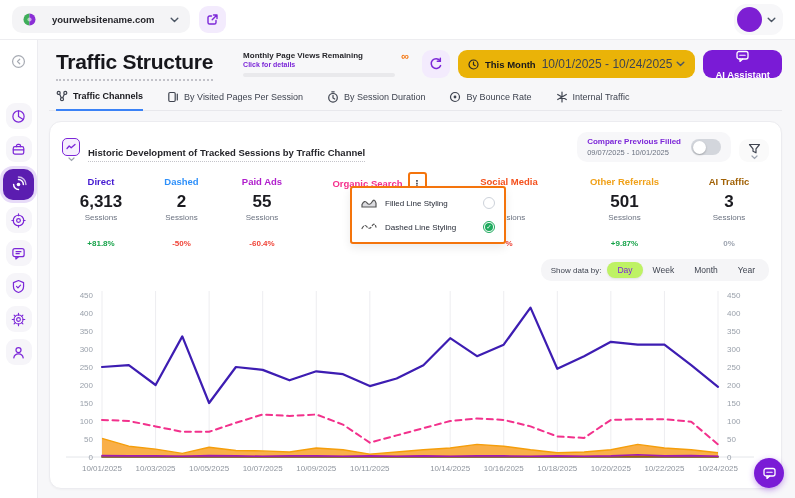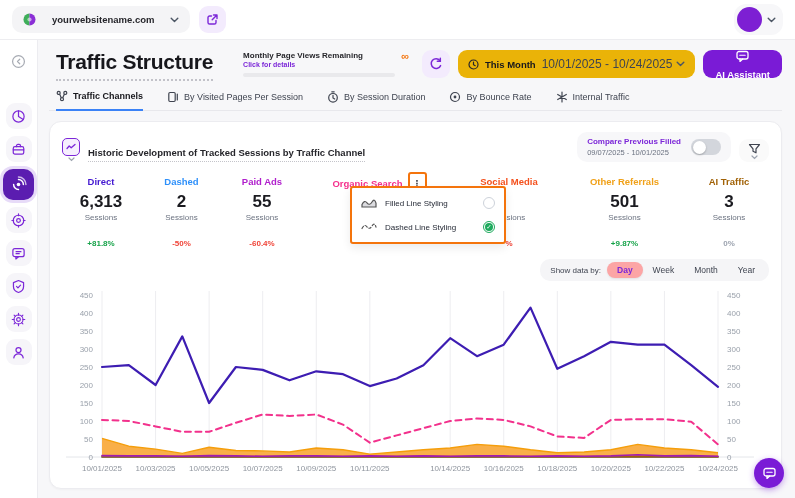--- a/index.html
+++ b/index.html
@@ -82,21 +82,21 @@
   .sm-label{font-size:8px;color:#1f2430;flex:1;}
   .radio{width:12px;height:12px;border-radius:50%;border:1.5px solid #cdd2da;background:#fff;box-sizing:border-box;}
   .radio.checked{border-color:#1fab5e;display:flex;align-items:center;justify-content:center;}
   .radio.checked .inner{width:8.5px;height:8.5px;border-radius:50%;background:#1fab5e;color:#fff;font-size:6.5px;
                         line-height:8.5px;text-align:center;font-weight:700;}
   
   .showdata-row{display:flex;justify-content:flex-end;padding:2px 12px 0;}
   .showdata{display:flex;align-items:center;background:#f5f5f7;border-radius:10px;padding:3px 4px 3px 10px;}
   .sd-label{font-size:8px;color:#3f4450;margin-right:6px;}
   .sd-opt{font-size:8.5px;color:#3f4450;padding:3px 10px;border-radius:8px;cursor:pointer;}
-  .sd-opt.selected{background:#fca5a5;color:#7c27d8;font-weight:700;box-shadow:0 1px 2px rgba(0,0,0,.08);}
+  .sd-opt.selected{background:#bef264;color:#7c27d8;font-weight:400;box-shadow:0 1px 2px rgba(0,0,0,.08);}
   
   .chartwrap{padding:4px 0 0 2px;}
   .yl{font-size:8px;fill:#9aa1ab;}
   .xl{font-size:8px;fill:#8f959e;}
   
   .fab{position:absolute;right:11px;bottom:10px;width:30px;height:30px;border-radius:50%;background:#7a1bd6;
        display:flex;align-items:center;justify-content:center;cursor:pointer;box-shadow:0 2px 6px rgba(122,27,214,.4);}
 </style>
 </head>
 <body>

